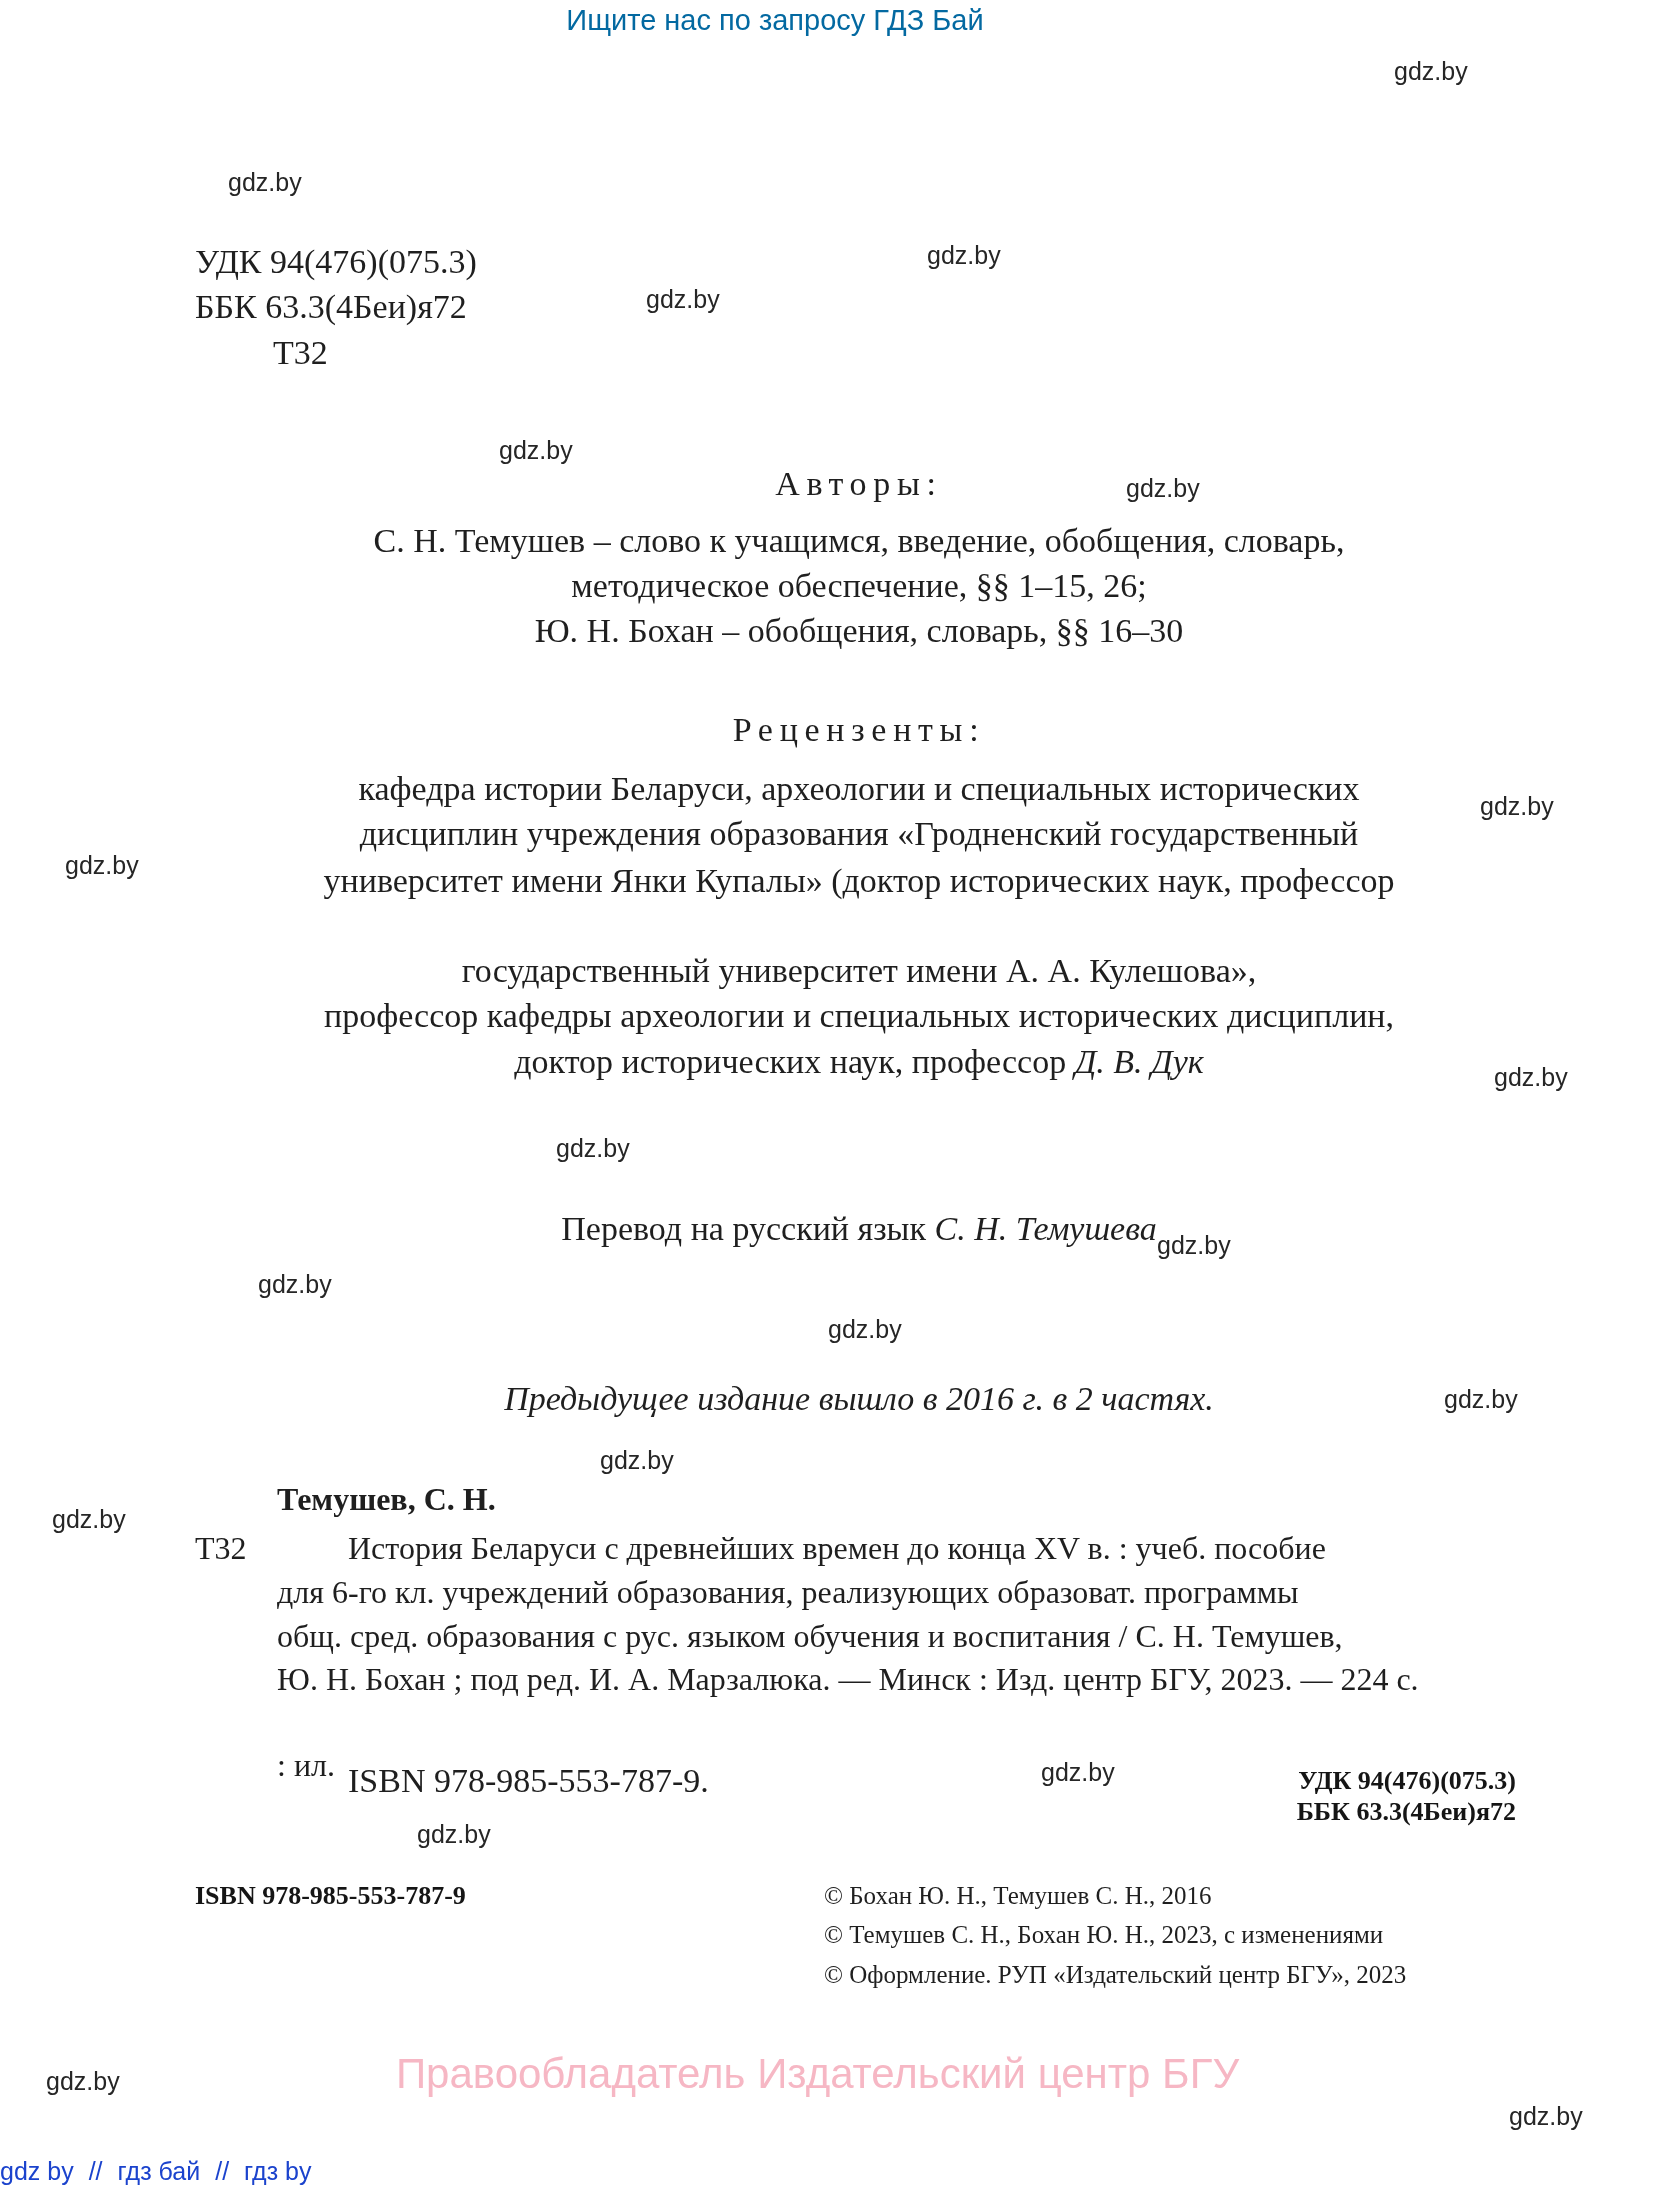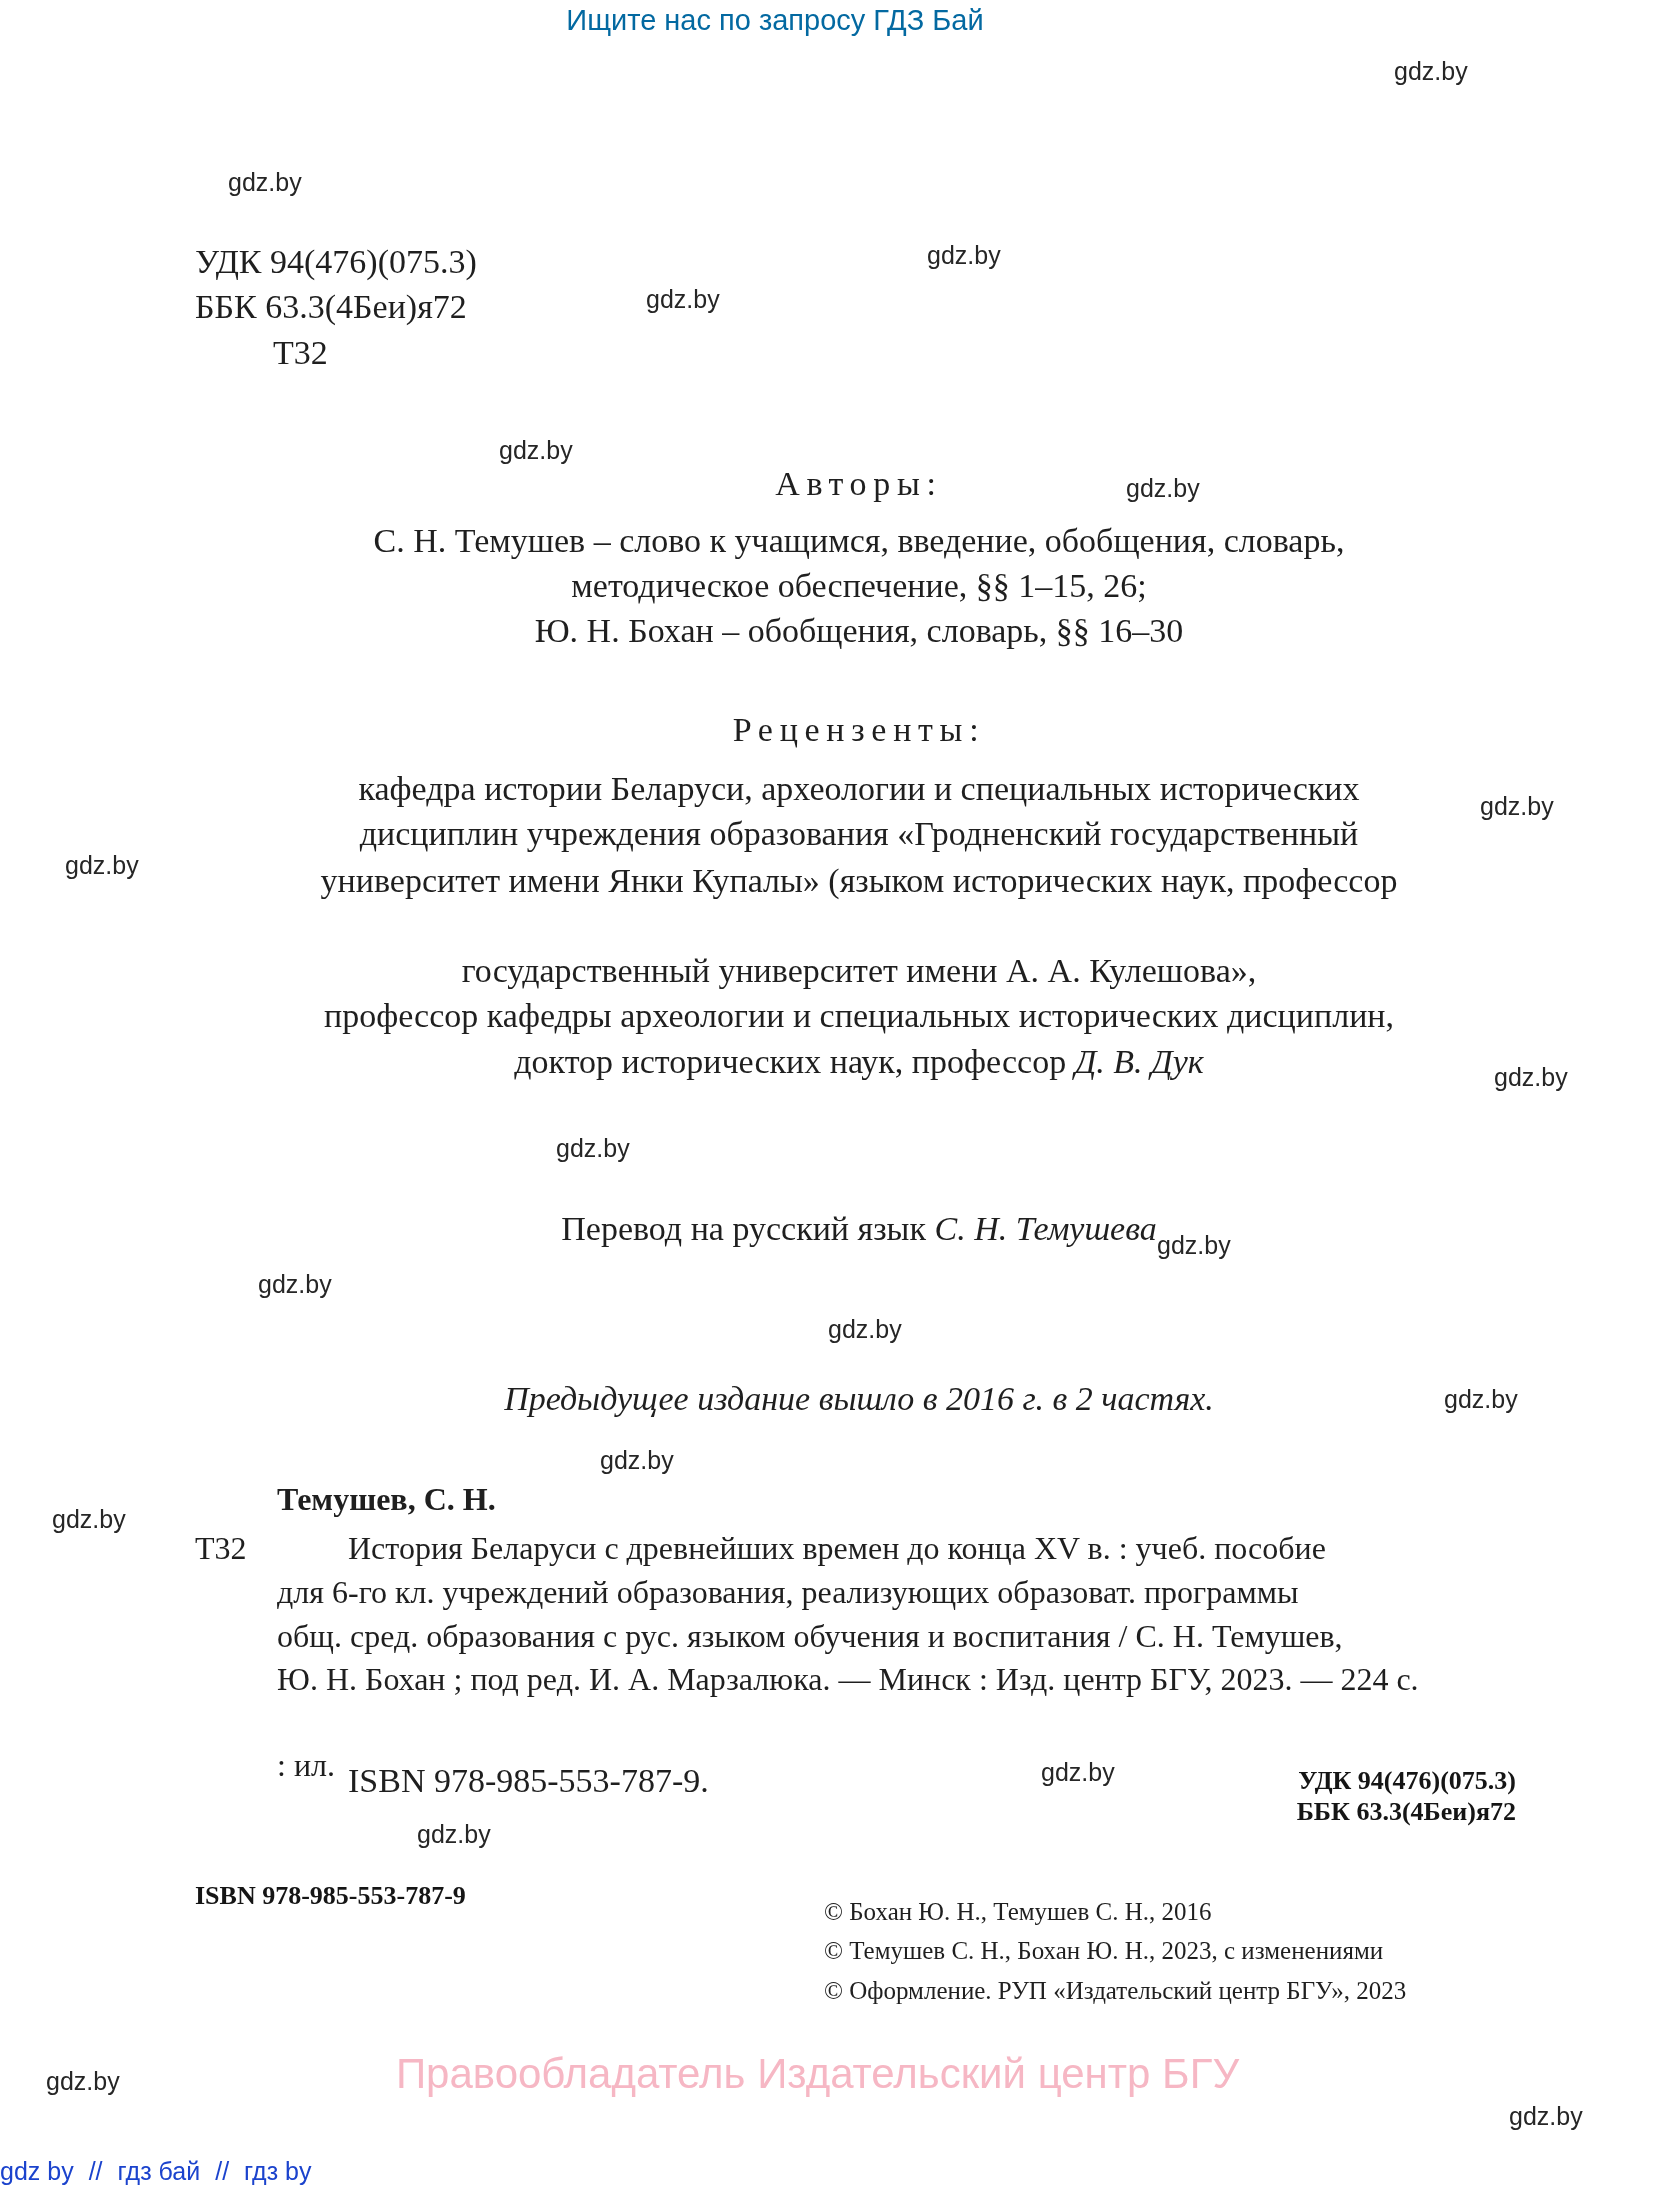--- a/index.html
+++ b/index.html
@@ -23,21 +23,21 @@
     font-size:29px;color:#0369a1;white-space:nowrap;
   }
   .serif-line{font-size:34px;white-space:nowrap;line-height:1.2;margin-top:12px;}
   .centered{left:195px;width:1328px;text-align:center;}
   .heading{font-size:34px;letter-spacing:6.7px;}
   .it{font-style:italic;}
   .classif{font-size:34px;white-space:nowrap;}
   .biblio-line{font-size:32px;white-space:nowrap;line-height:1.2;}
   .bold{font-weight:bold;}
   .imprint-codes{right:148px;text-align:right;font-size:26px;font-weight:bold;color:#151515;white-space:nowrap;line-height:1.2;}
-  .copyright{font-size:25px;white-space:nowrap;line-height:1.2;margin-top:16px;}
+  .copyright{font-size:25px;white-space:nowrap;line-height:1.2;}
   .isbn-bottom{font-size:26px;font-weight:bold;color:#151515;white-space:nowrap;}
   .rights{
     left:0;width:1635px;text-align:center;
     font-size:42px;color:#f6b7c4;white-space:nowrap;
   }
   .footer-links{
     left:0;width:100%;text-align:left;
     font-size:25px;color:#1b43cd;white-space:nowrap;
   }
   .footer-links .sep{margin:0 15px;}
@@ -76,21 +76,21 @@
   <div class="abs classif" style="left:273px;top:334px">Т32</div>
 
   <div class="abs centered heading" style="top:465px">Авторы:</div>
   <div class="abs centered serif-line" style="top:509px">С. Н. Темушев – слово к учащимся, введение, обобщения, словарь,</div>
   <div class="abs centered serif-line" style="top:554px">методическое обеспечение, §§ 1–15, 26;</div>
   <div class="abs centered serif-line" style="top:599px">Ю. Н. Бохан – обобщения, словарь, §§ 16–30</div>
 
   <div class="abs centered heading" style="top:711px">Рецензенты:</div>
   <div class="abs centered serif-line" style="top:757px">кафедра истории Беларуси, археологии и специальных исторических</div>
   <div class="abs centered serif-line" style="top:802px">дисциплин учреждения образования «Гродненский государственный</div>
-  <div class="abs centered serif-line" style="top:849px">университет имени Янки Купалы» (языком исторических наук, профессор</div>
+  <div class="abs centered serif-line" style="top:849px">университет имени Янки Купалы» (доктор исторических наук, профессор</div>
   <div class="abs centered serif-line" style="top:939px">государственный университет имени А. А. Кулешова»,</div>
   <div class="abs centered serif-line" style="top:984px">профессор кафедры археологии и специальных исторических дисциплин,</div>
   <div class="abs centered serif-line" style="top:1030px"><span>доктор исторических наук, профессор </span><span class="it">Д. В. Дук</span></div>
 
   <div class="abs centered serif-line" style="top:1197px"><span>Перевод на русский язык </span><span class="it">С. Н. Темушева</span></div>
 
   <div class="abs centered serif-line it" style="top:1367px">Предыдущее издание вышло в 2016 г. в 2 частях.</div>
 
   <div class="abs biblio-line bold" style="left:277px;top:1480px">Темушев, С. Н.</div>
   <div class="abs biblio-line" style="left:195px;top:1529px">Т32</div>

